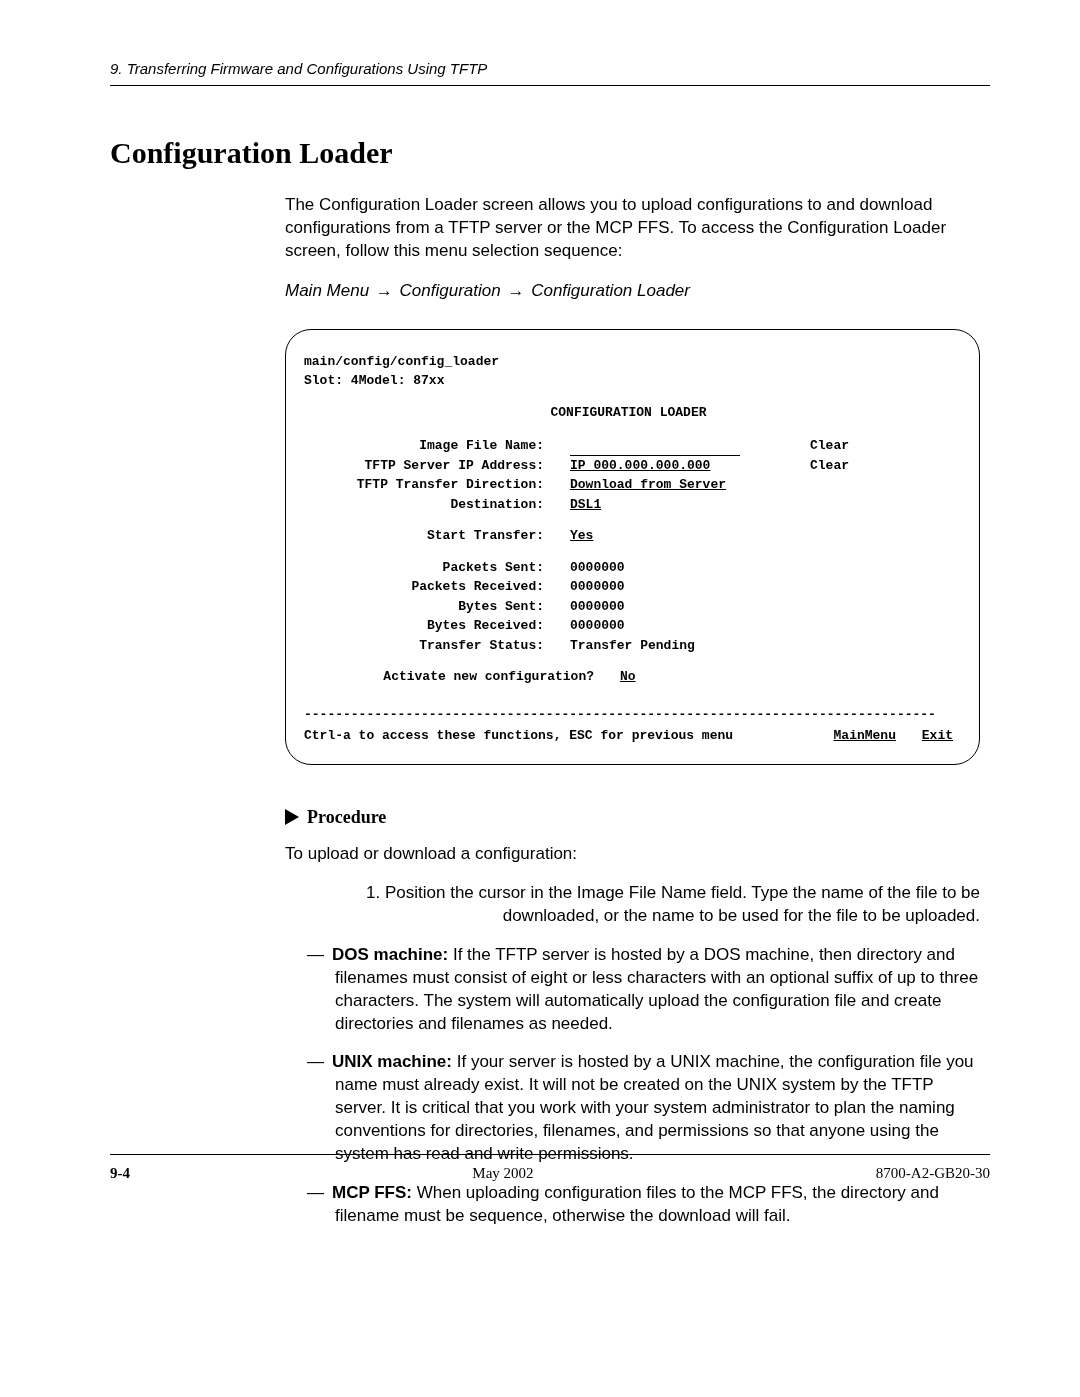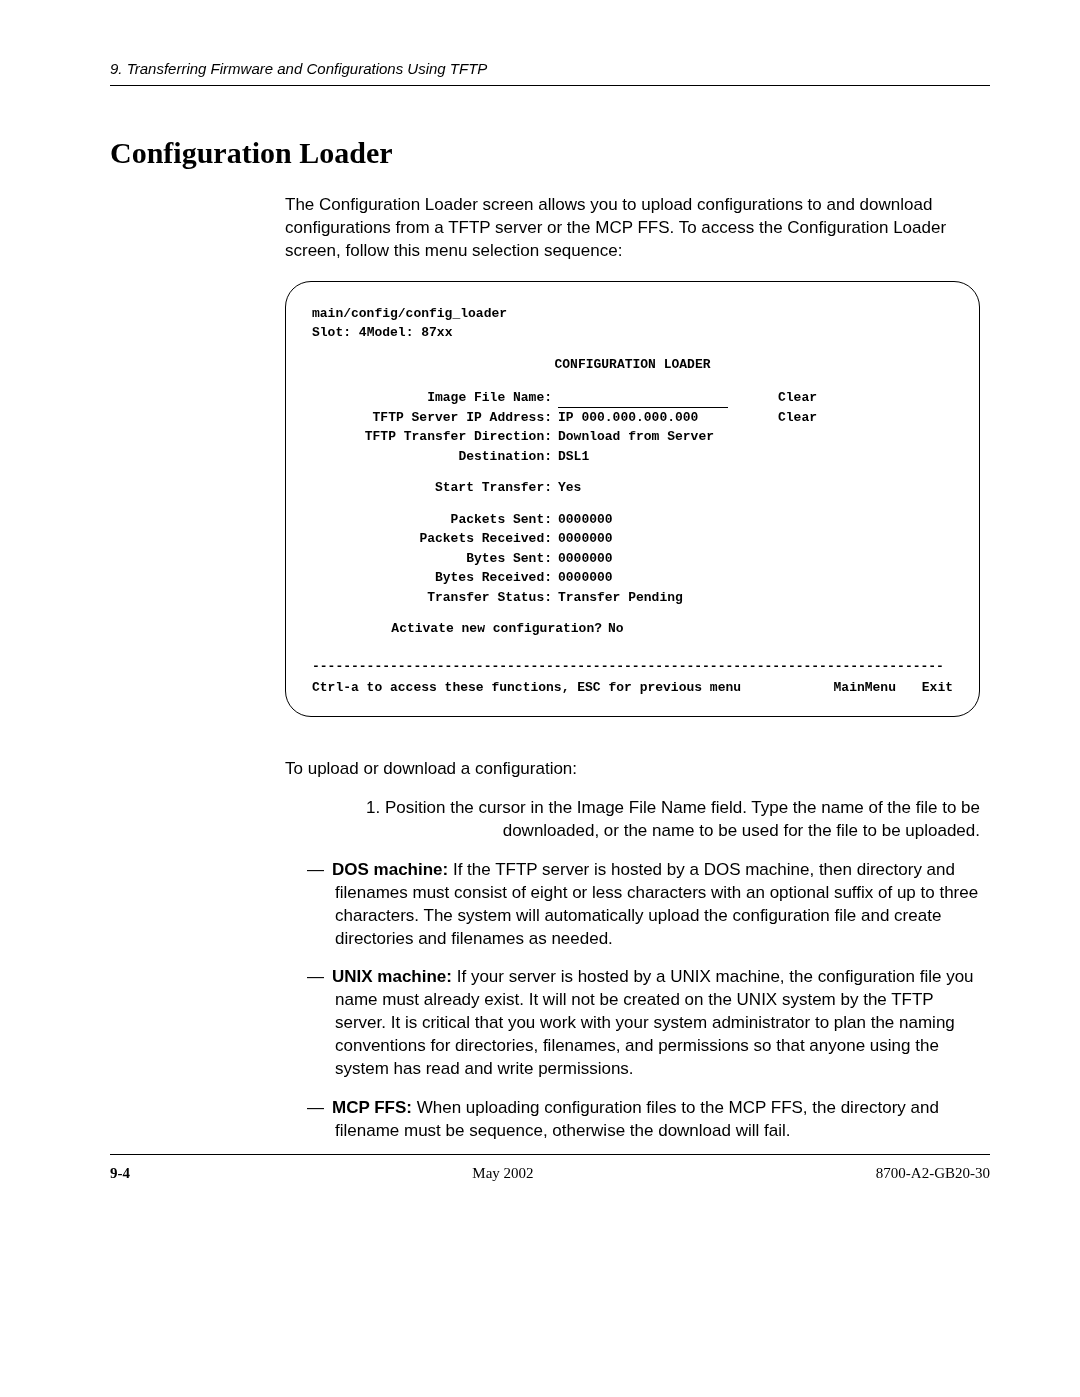--- a/index.html
+++ b/index.html
@@ -47,51 +47,52 @@
     margin-bottom: 28px;
   }
   .arrow {
     font-style: normal;
     padding: 0 2px;
   }
   
   .terminal {
     border: 1.5px solid #000;
     border-radius: 26px;
-    padding: 22px 26px 18px 26px;
+    padding: 22px 26px 18px 18px;
     font-family: "Courier New", Courier, monospace;
     font-size: 13px;
     font-weight: bold;
     line-height: 1.5;
     margin-bottom: 42px;
   }
   .term-top {
     display: flex;
     justify-content: flex-start;
   }
   .term-center {
     text-align: center;
     margin: 12px 0 14px 0;
   }
   .term-row {
     display: flex;
+    gap: 20px;
   }
   .term-label {
     width: 240px;
     text-align: right;
     padding-right: 6px;
   }
   .term-val {
     width: 220px;
   }
   .term-action {
     flex: 1;
     text-align: left;
   }
-  .u { }
+  .u { text-decoration: underline; }
   .blank-underline {
     display: inline-block;
     border-bottom: 1px solid #000;
     width: 170px;
     height: 0.9em;
     vertical-align: bottom;
   }
   .term-gap { height: 12px; }
   .term-sep {
     letter-spacing: 0;
@@ -179,20 +180,27 @@
 
   <div class="running-head">9. Transferring Firmware and Configurations Using TFTP</div>
   <hr class="hr-top">
 
   <h1 class="section-title">Configuration Loader</h1>
 
   <div class="body-indent">
 
     <div class="intro-para">The Configuration Loader screen allows you to upload configurations to and download configurations from a TFTP server or the MCP FFS. To access the Configuration Loader screen, follow this menu selection sequence:</div>
 
+    <div class="menupath">
+      <span>Main Menu</span>
+      <span class="arrow">→</span>
+      <span>Configuration</span>
+      <span class="arrow">→</span>
+      <span>Configuration Loader</span>
+    </div>
 
     <div class="terminal">
       <div>main/config/config_loader</div>
       <div class="term-top">
         <div>
           <span>Slot:</span>
           <span>4</span>
         </div>
         <div>
           <span>Model:</span>
@@ -263,20 +271,24 @@
       <div class="term-sep">---------------------------------------------------------------------------------</div>
       <div class="term-footer">
         <div>Ctrl-a to access these functions, ESC for previous menu</div>
         <div class="term-footer-right">
           <span class="u">MainMenu</span>
           <span class="u">Exit</span>
         </div>
       </div>
     </div>
 
+    <div class="proc-head">
+      <div class="proc-tri"></div>
+      <div class="proc-label">Procedure</div>
+    </div>
 
     <div class="proc-intro">To upload or download a configuration:</div>
 
     <div class="proc-list">
       <div class="proc-step">
         <span>1.</span>
         <span>Position the cursor in the Image File Name field. Type the name of the file to be downloaded, or the name to be used for the file to be uploaded.</span>
       </div>
 
       <div class="dash-item">

